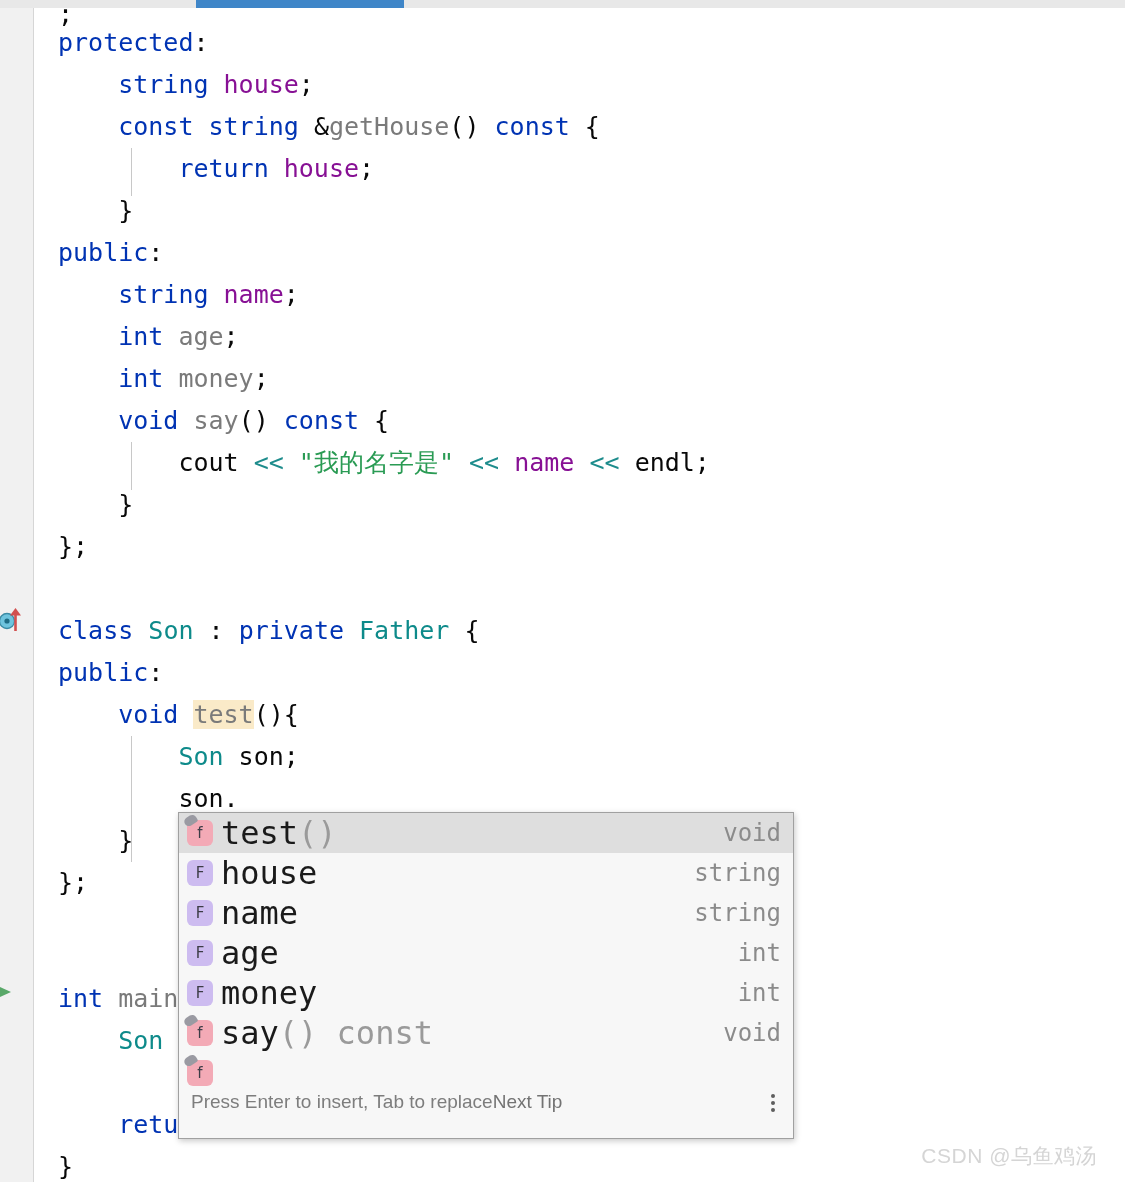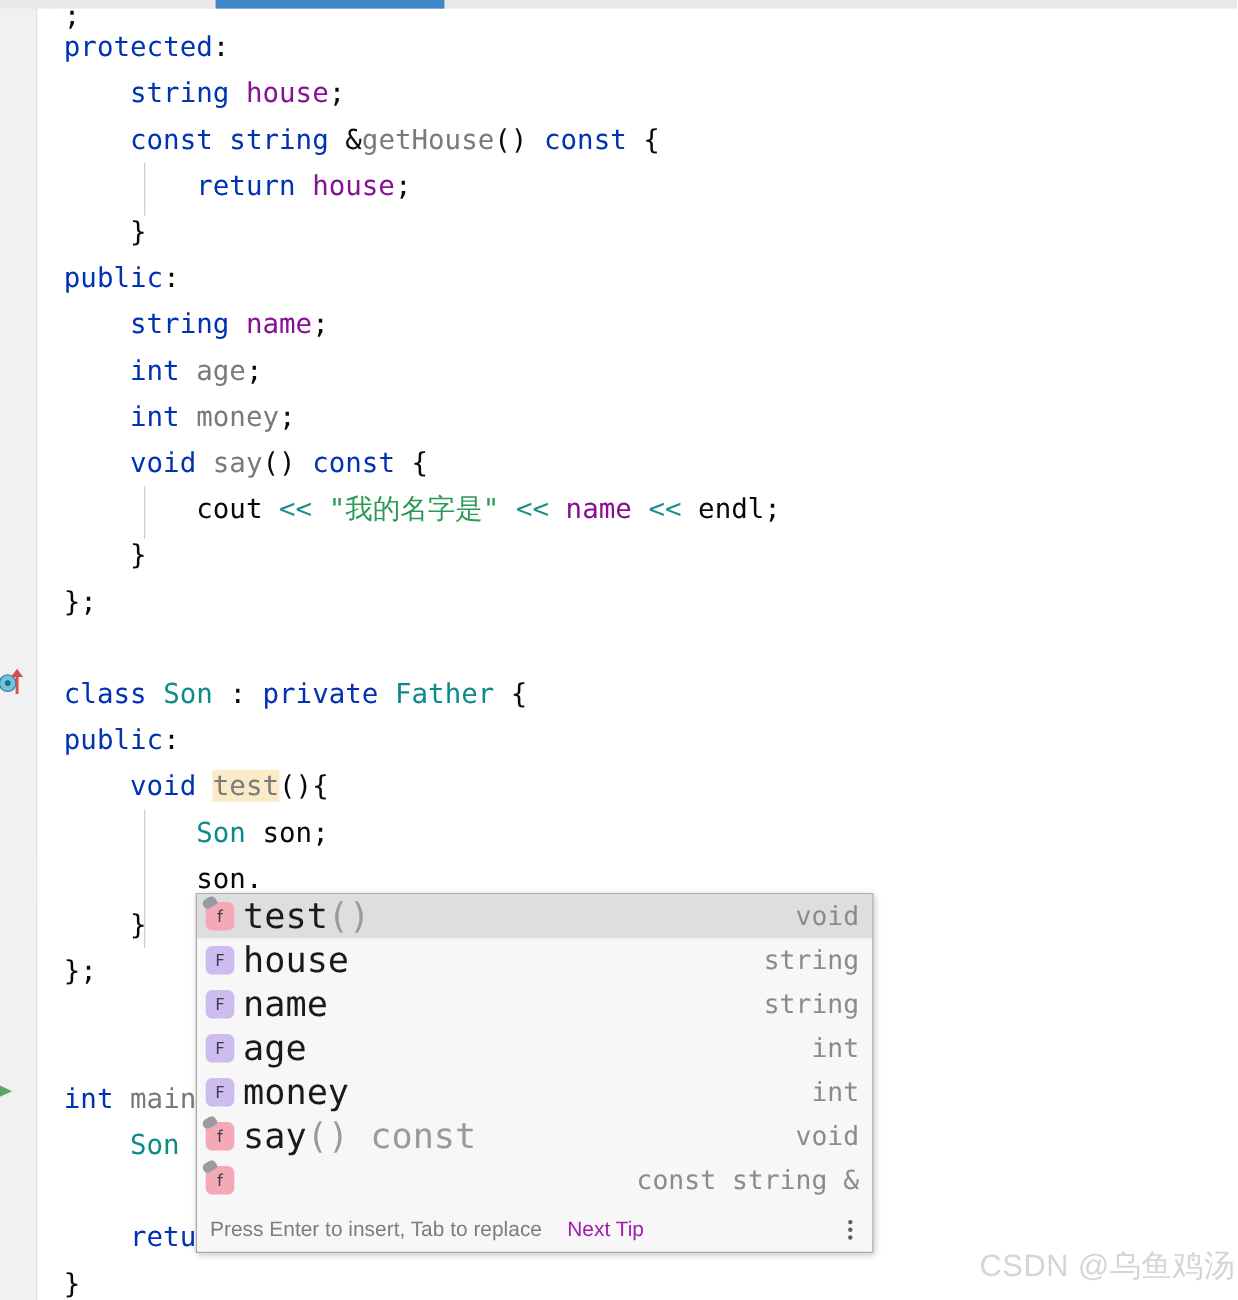--- a/index.html
+++ b/index.html
@@ -190,44 +190,44 @@
     left: 0; top: 285px;
     width: 614px; height: 1px;
     background: #d2d2d2;
   }
   .popup-foot {
     position: absolute;
     left: 0; top: 278px;
     width: 614px; height: 39px;
     background: #f7f7f7;
     display: flex;
-    align-items: flex-end;
+    align-items: flex-start;
     padding: 0 10px 0 12px;
     font-family: "Liberation Sans", sans-serif;
   }
   .foot-text { font-size: 19px; color: #7d7d7d; white-space: pre; }
-  .foot-link { font-size: 19px; color: #a21caf; margin-left: 23px; cursor: pointer; }
+  .foot-link { font-size: 19px; color: #737373; margin-left: 0; cursor: pointer; }
   .foot-dots {
     margin-left: auto;
     width: 20px; height: 24px;
     display: flex; flex-direction: column;
     align-items: center; justify-content: space-between;
     padding: 3px 0;
   }
   .foot-dots i {
     display: block; width: 4px; height: 4px;
     border-radius: 50%; background: #5e5e5e;
   }
 
   
   .watermark {
     position: absolute;
-    right: 2px; bottom: 12px;
+    right: 28px; bottom: 12px;
     font-family: "Liberation Sans", sans-serif;
-    font-size: 28px;
+    font-size: 21px;
     color: #d5d5d5;
     letter-spacing: 0.5px;
     white-space: pre;
   }
 </style>
 </head>
 <body>
 
 <div id="root">
 
@@ -359,21 +359,20 @@
           <span class="plabel">money</span>
           <span class="ptype">int</span>
         </div>
         <div class="prow">
           <span class="picon method">f</span>
           <span class="plabel">say<span class="dim">() const</span></span>
           <span class="ptype">void</span>
         </div>
         <div class="prow">
           <span class="picon method">f</span>
-          <span class="ptype">const string &amp;</span>
         </div>
       </div>
     <div class="popup-sep"></div>
     <div class="popup-foot">
       <span class="foot-text">Press Enter to insert, Tab to replace</span>
       <span class="foot-link">Next Tip</span>
       <span class="foot-dots">
         <i></i>
           <i></i>
           <i></i>

